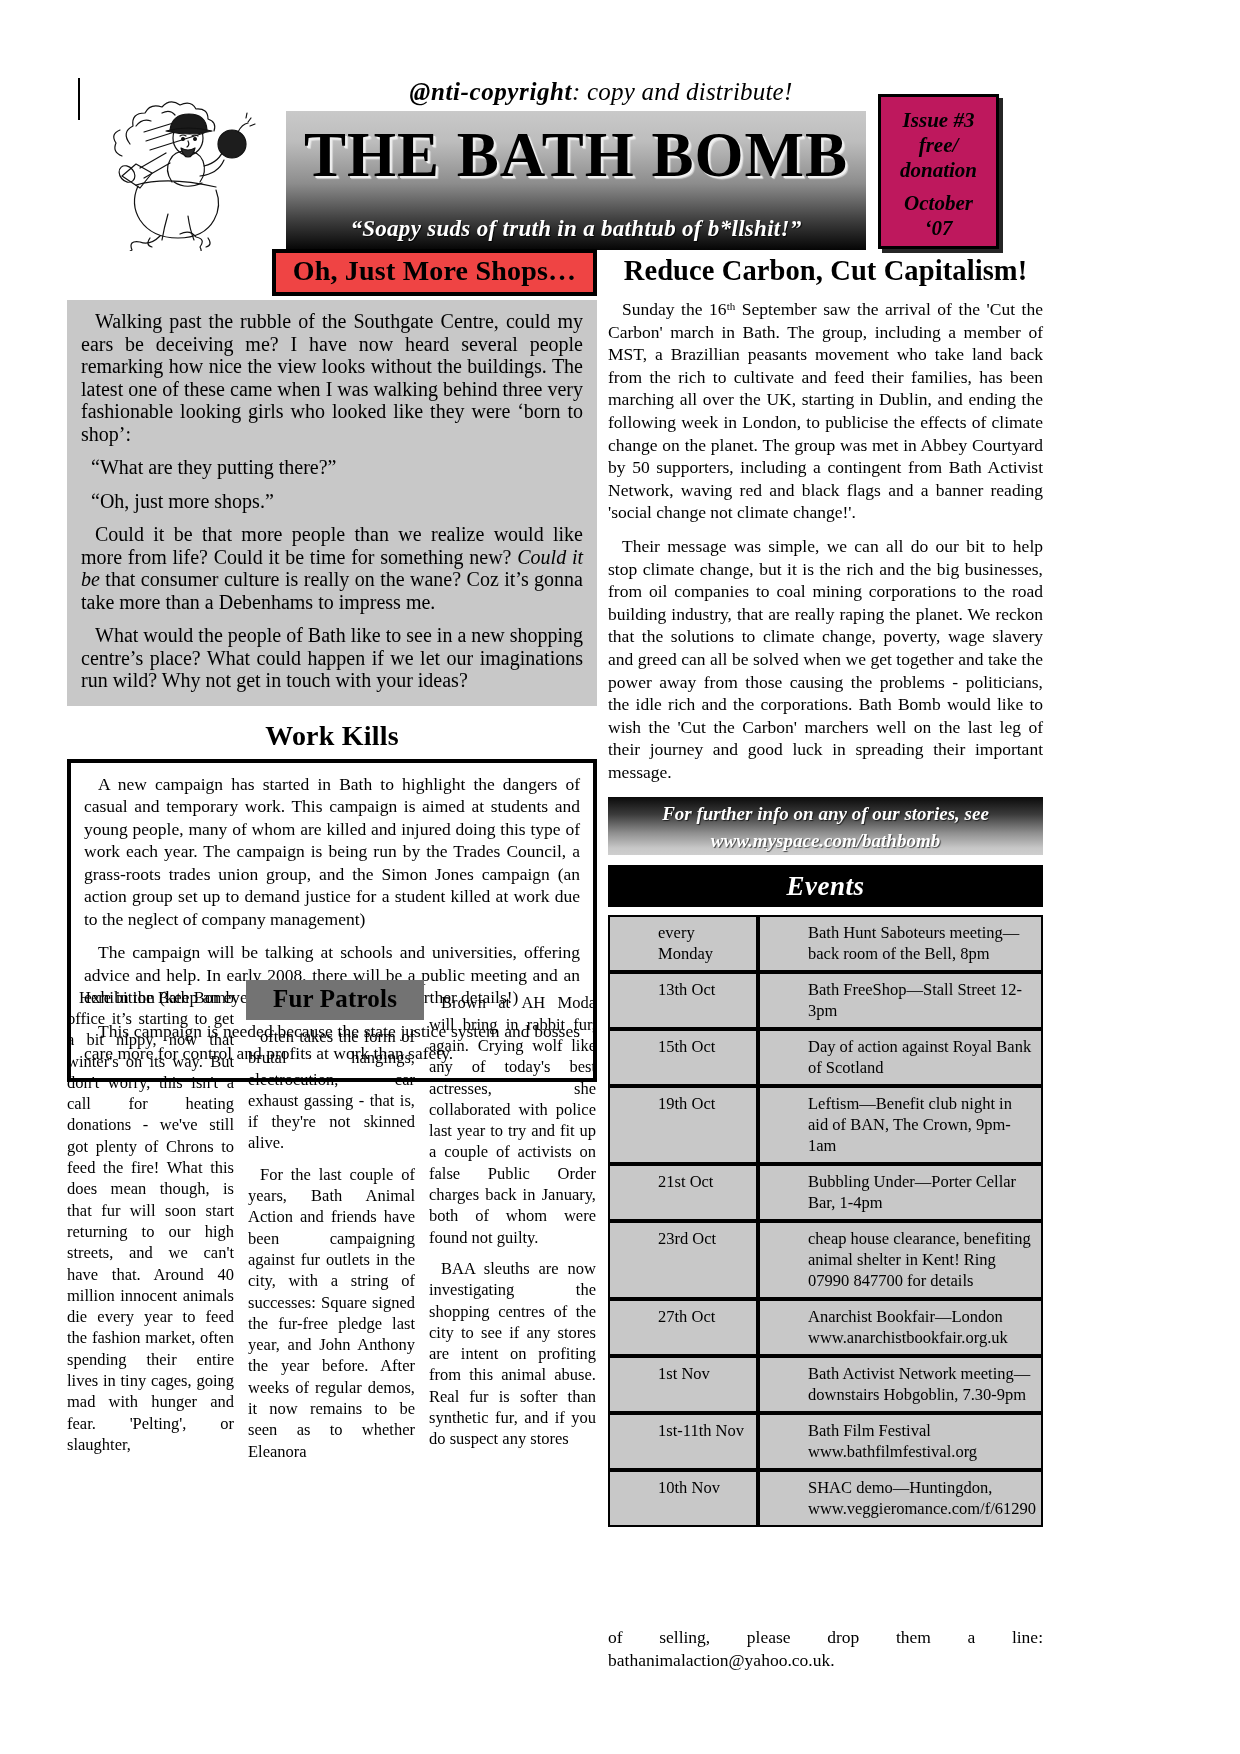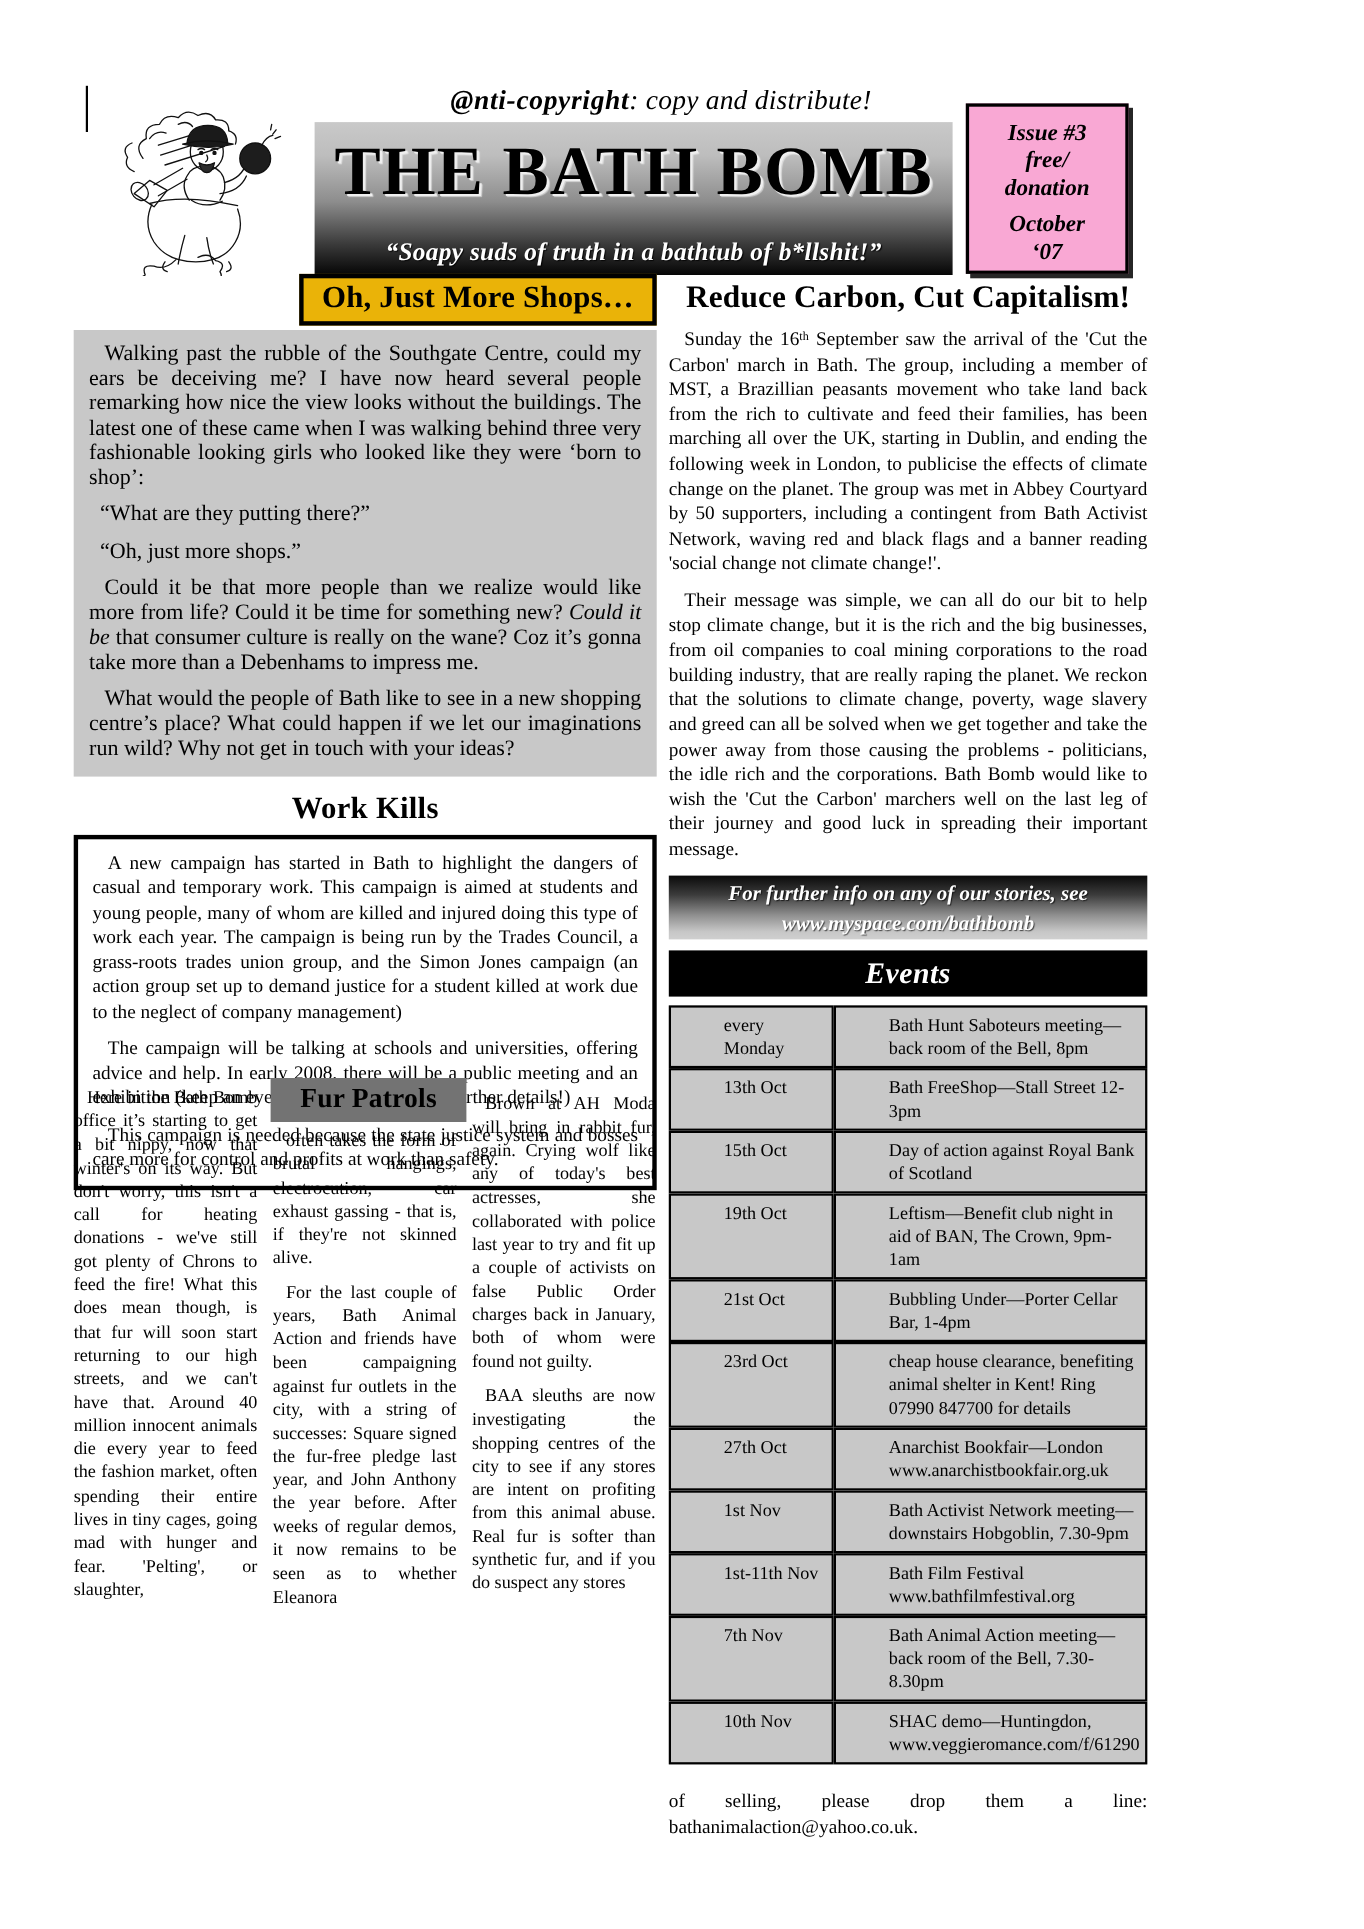--- a/index.html
+++ b/index.html
@@ -98,23 +98,23 @@
     color: #ffffff;
     letter-spacing: 0.3px;
     text-shadow: 1px 1px 1px rgba(0,0,0,0.8);
     white-space: nowrap;
   }
 
   .issue-box {
     position: absolute;
     left: 800px;
     top: 16px;
-    width: 148px;
+    width: 121px;
     height: 155px;
-    background: #f9a8d4;
+    background: #be185d;
     border: 3px solid #000;
     box-shadow: 4px 4px 0 rgba(0,0,0,0.85);
     text-align: center;
     font-size: 21px;
     font-weight: bold;
     font-style: italic;
     line-height: 25px;
     padding-top: 11px;
     box-sizing: border-box;
   }
@@ -124,21 +124,21 @@
   
   .col-left {
     position: absolute;
     left: 67px;
     top: 249px;
     width: 530px;
   }
 
   .hdr-boxed {
     border: 4px solid #000;
-    background: #eab308;
+    background: #ef4444;
     text-align: center;
     font-size: 28px;
     font-weight: bold;
     padding: 2px 10px 5px 10px;
     letter-spacing: 0.2px;
     margin-left: 205px;
     box-sizing: border-box;
     white-space: nowrap;
   }
 
@@ -469,24 +469,20 @@
           </tr>
           <tr>
             <td class="date">1st Nov</td>
             <td>Bath Activist Network meeting—downstairs Hobgoblin, 7.30-9pm</td>
           </tr>
           <tr>
             <td class="date">1st-11th Nov</td>
             <td>Bath Film Festival www.bathfilmfestival.org</td>
           </tr>
           <tr>
-            <td class="date">7th Nov</td>
-            <td>Bath Animal Action meeting—back room of the Bell, 7.30-8.30pm</td>
-          </tr>
-          <tr>
             <td class="date">10th Nov</td>
             <td>SHAC demo—Huntingdon, www.veggieromance.com/f/61290</td>
           </tr>
         </tbody>
     </table>
   </div>
 
   <div class="tail-text">of selling, please drop them a line: bathanimalaction@yahoo.co.uk.</div>
 
 </div>

